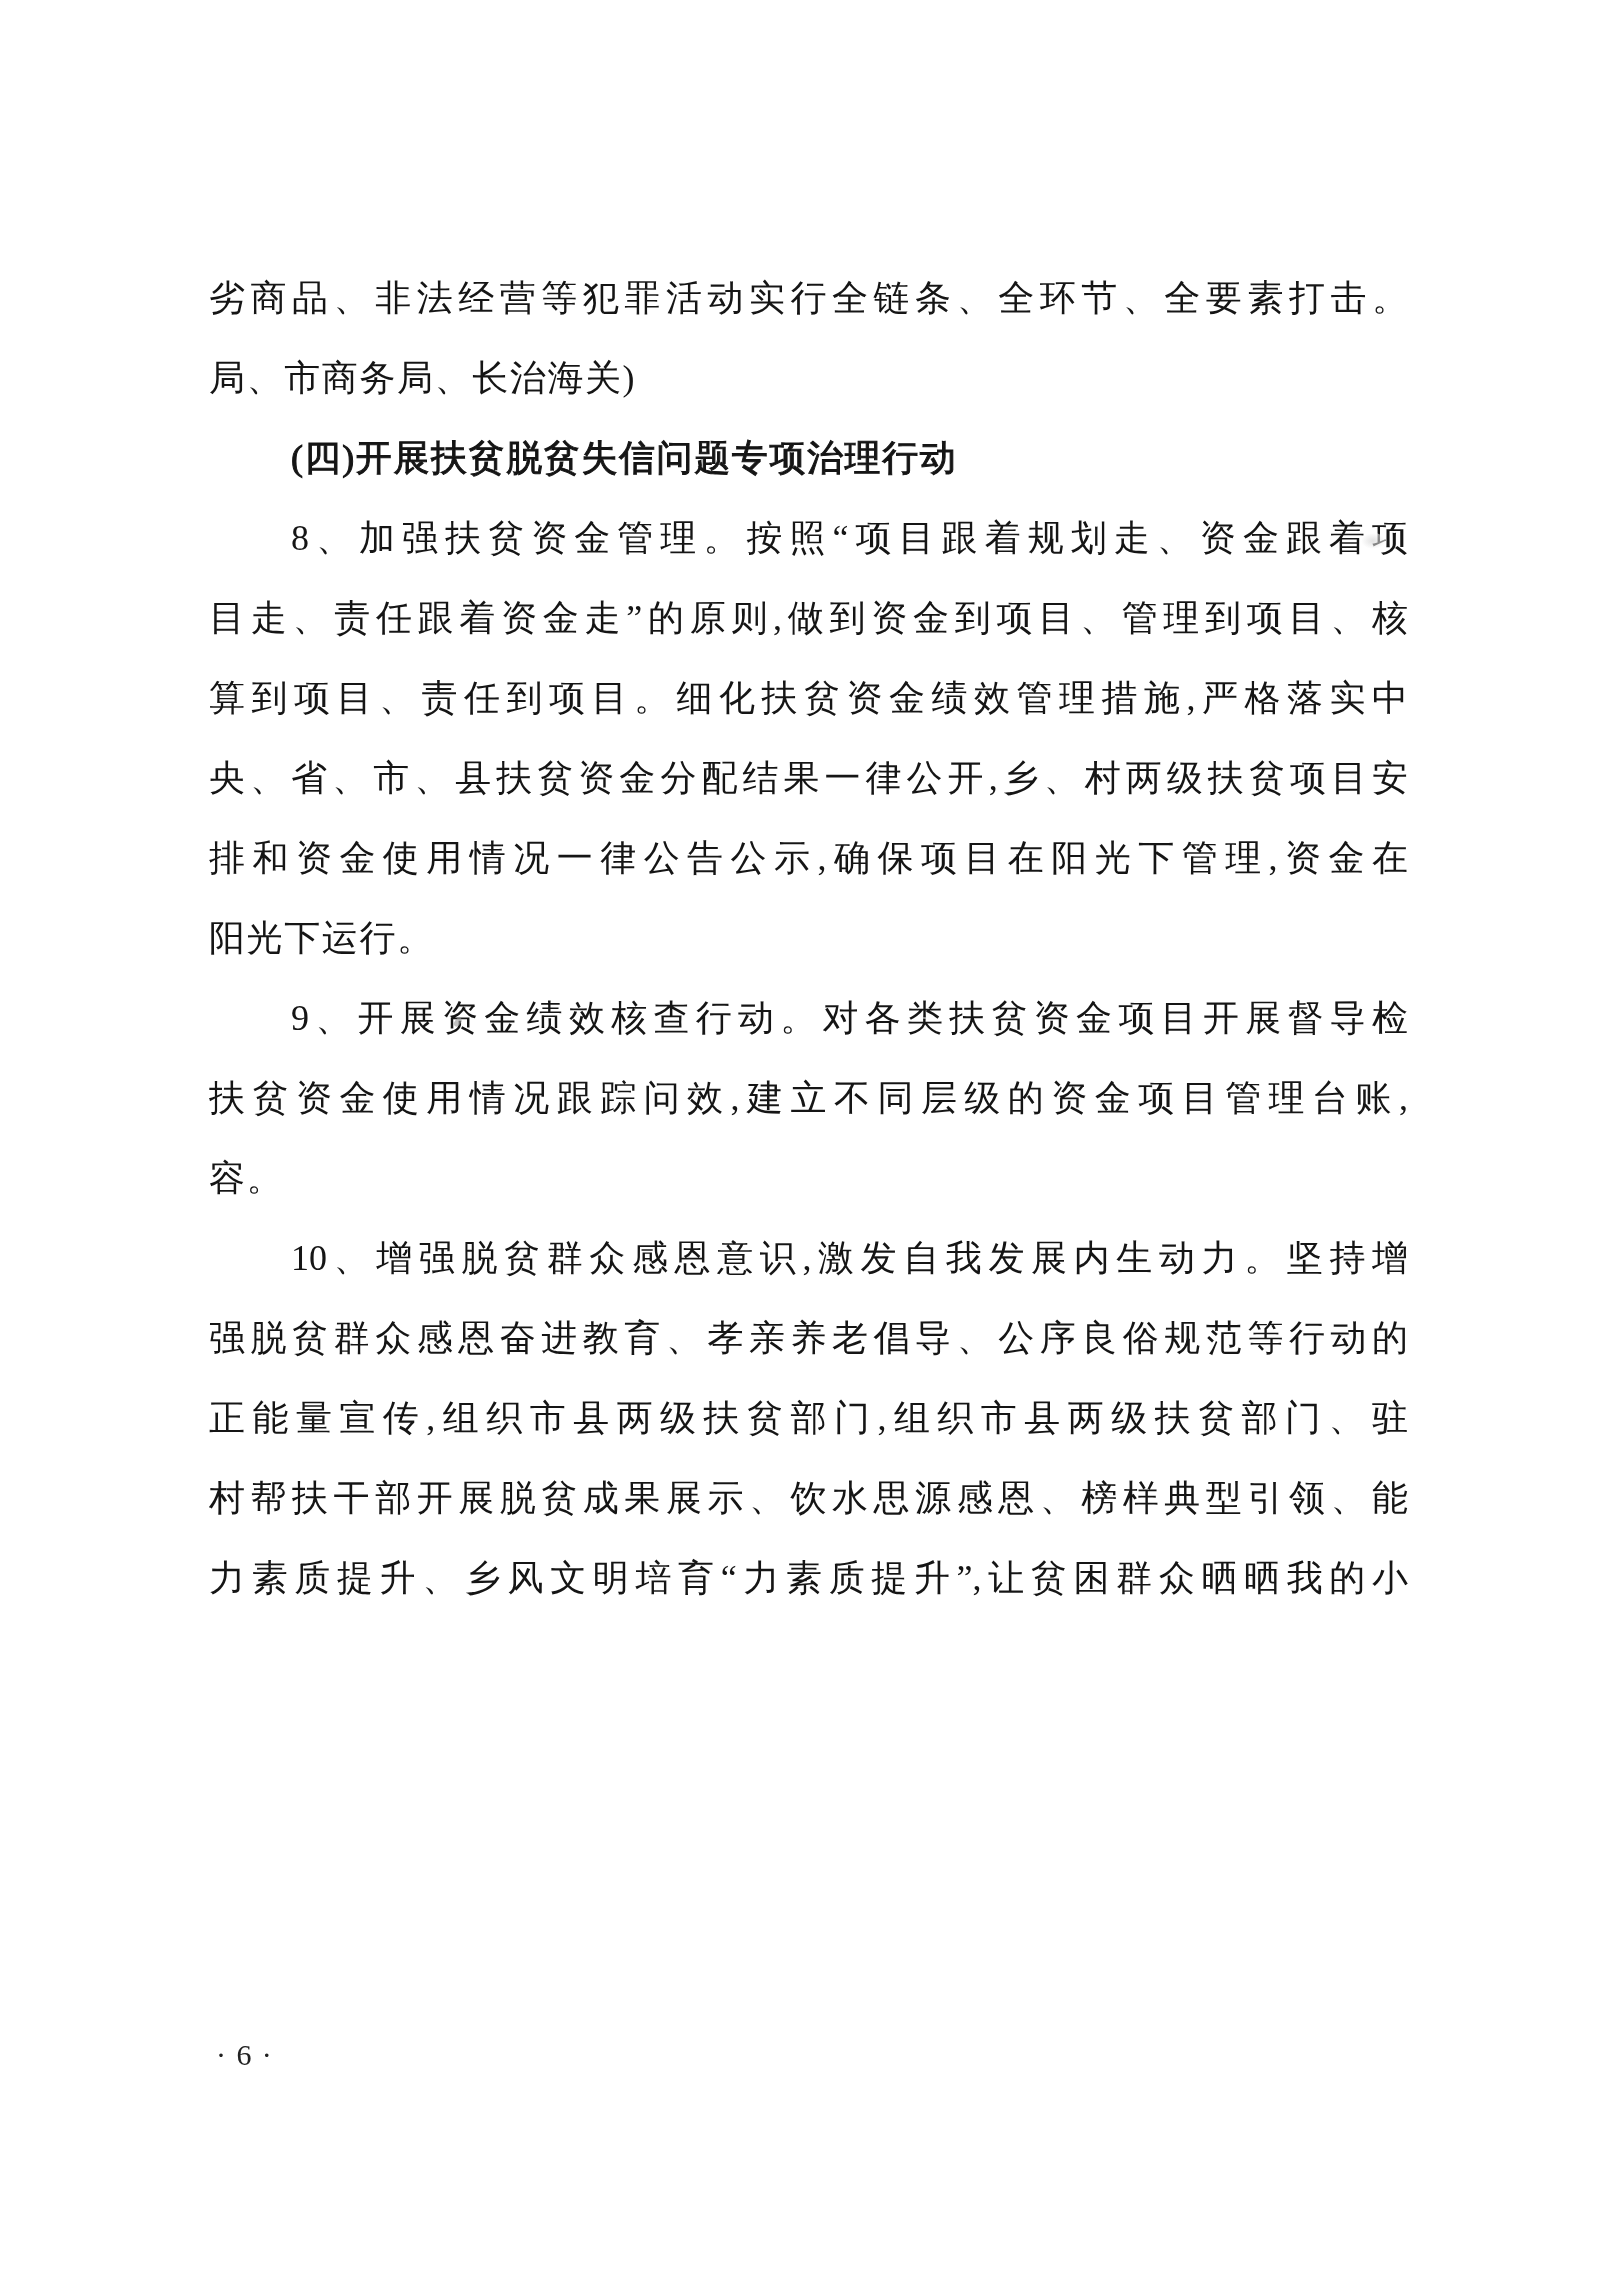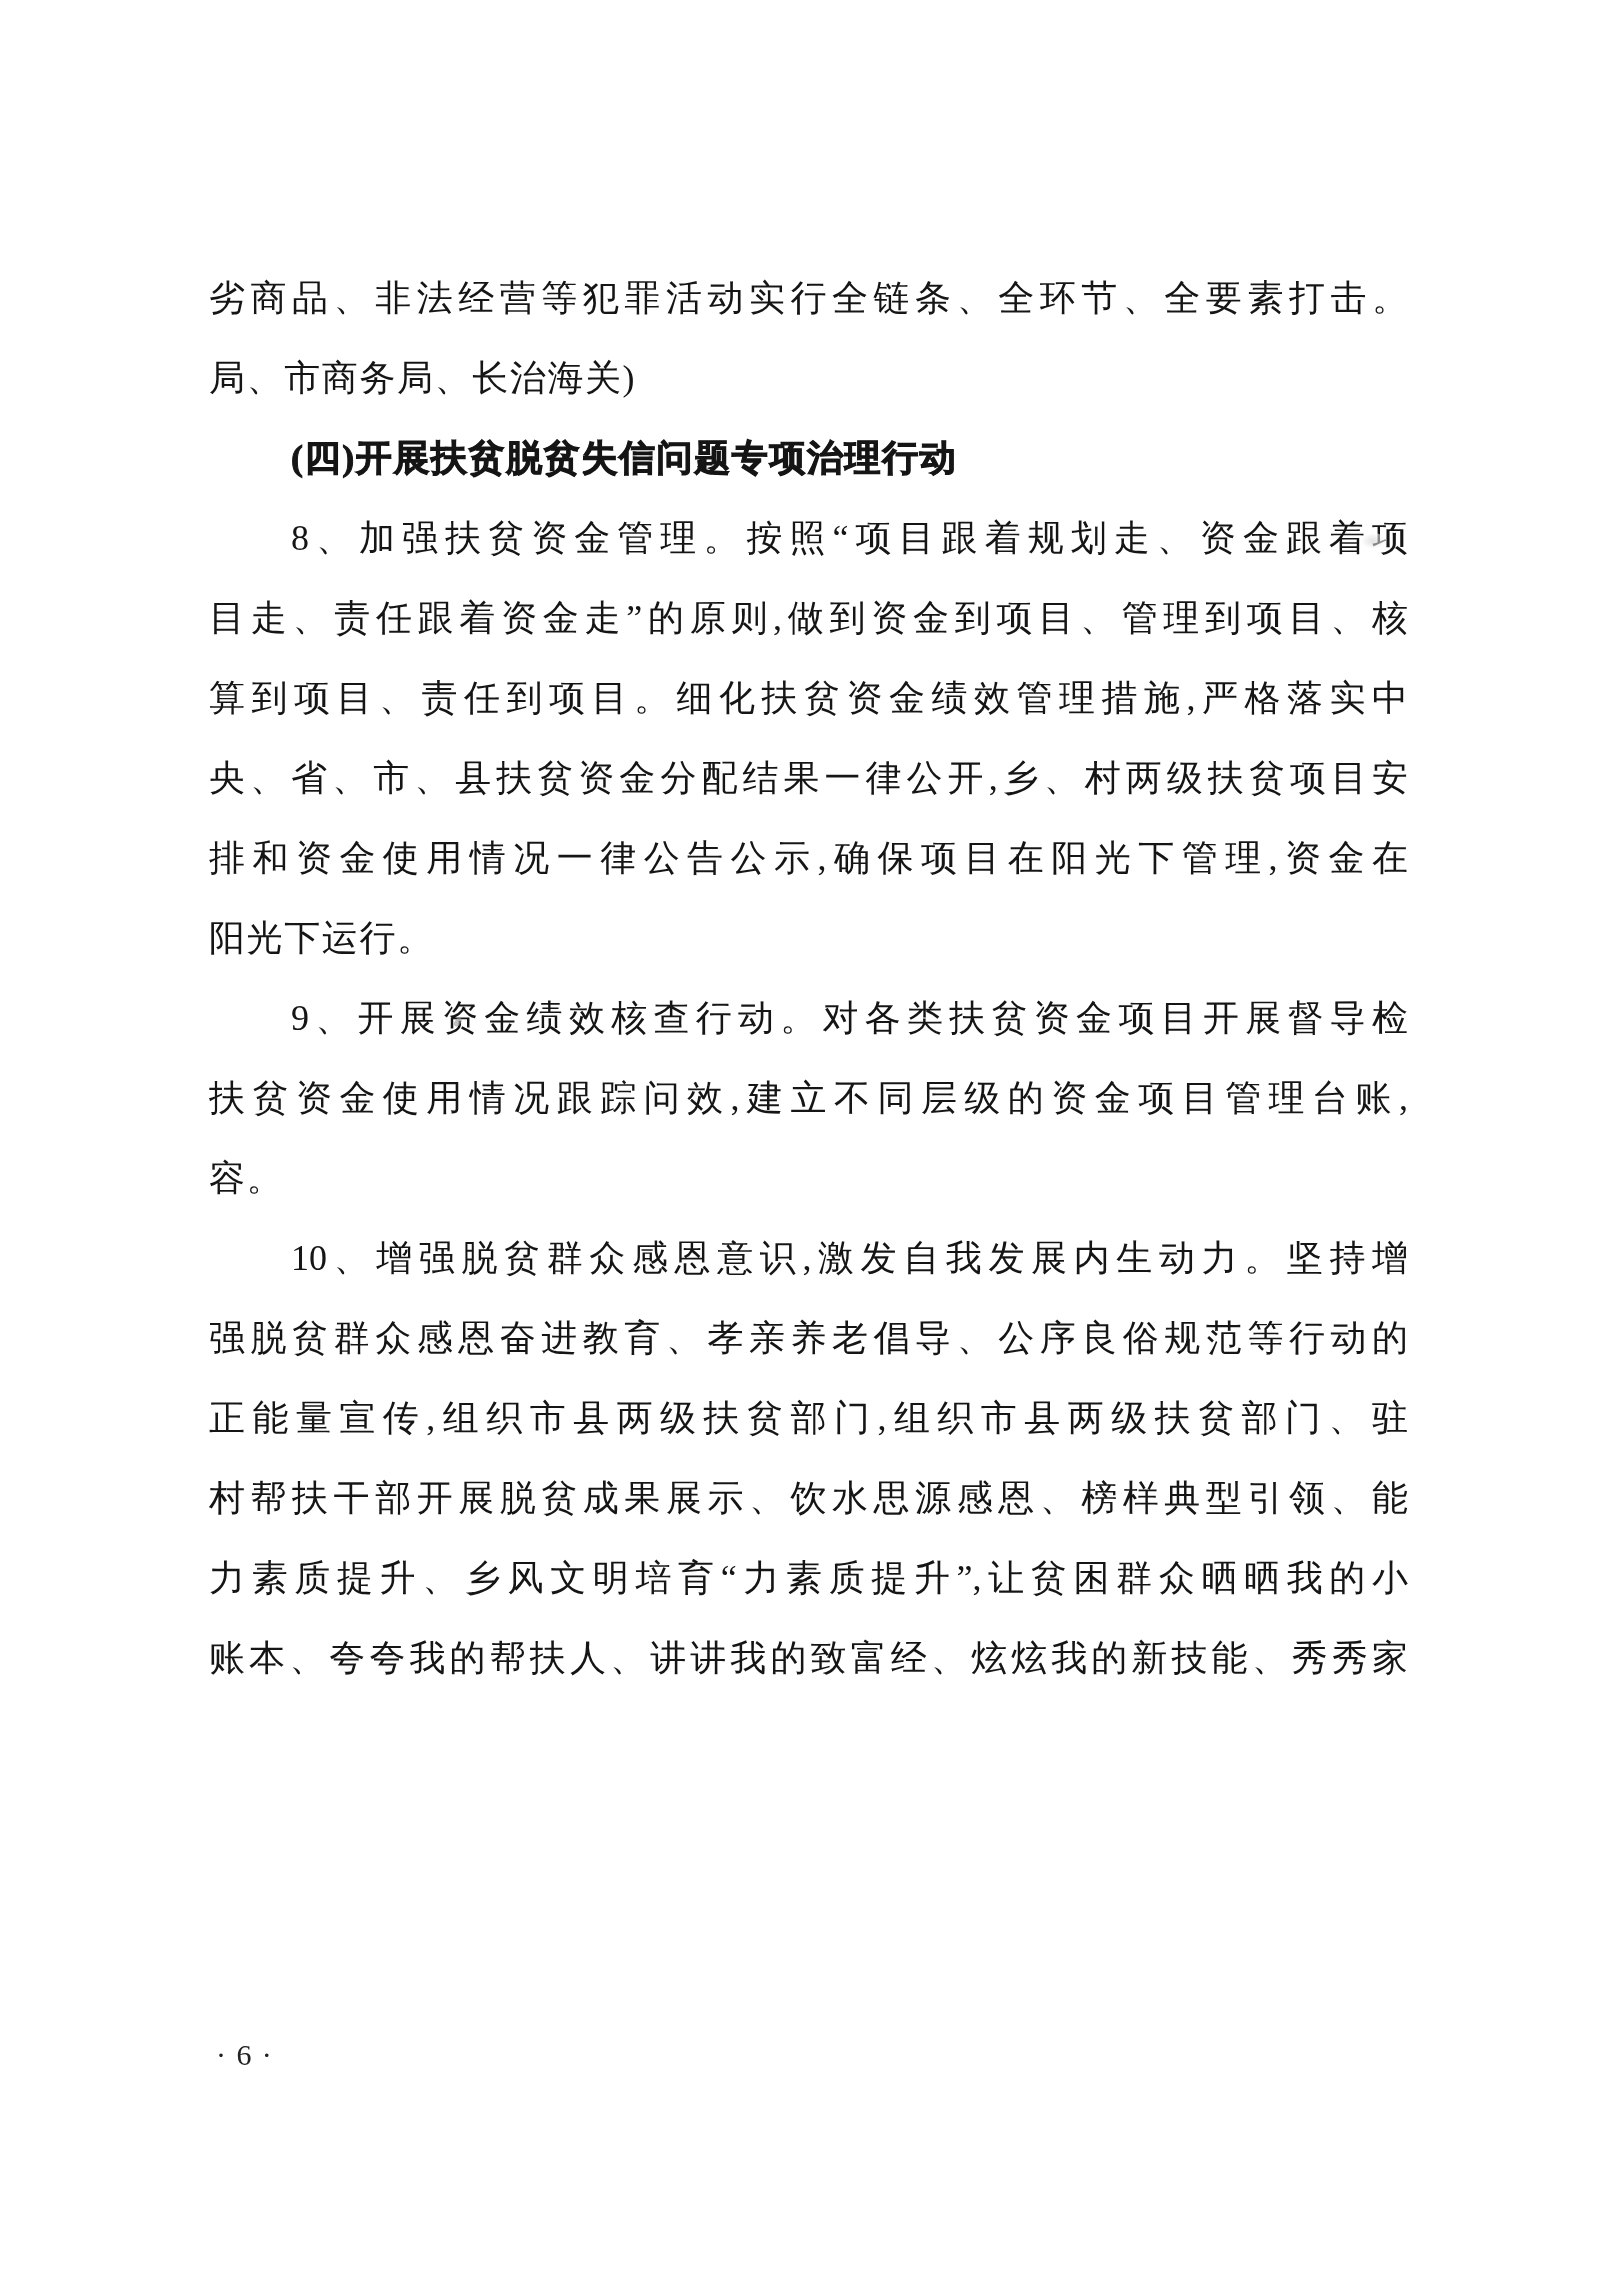--- a/index.html
+++ b/index.html
@@ -34,21 +34,21 @@
     white-space: normal;
     text-align: justify;
     text-align-last: justify;
     text-justify: inter-character;
     letter-spacing: 0;
   }
   .line.indent {
     padding-left: 82px;
   }
   .line.bold {
-    font-weight: 700;
+    font-weight: 400;
     -webkit-text-stroke: 1px #151515;
   }
   .page-number {
     position: absolute;
     left: 216px;
     top: 2038px;
     font-size: 30px;
     color: #222222;
     letter-spacing: 10.4px;
     font-family: "Liberation Serif", serif;
@@ -91,19 +91,18 @@
       <div class="line justify">排和资金使用情况一律公告公示,确保项目在阳光下管理,资金在</div>
       <div class="line">阳光下运行。</div>
       <div class="line indent justify">9、开展资金绩效核查行动。对各类扶贫资金项目开展督导检</div>
       <div class="line justify">扶贫资金使用情况跟踪问效,建立不同层级的资金项目管理台账,</div>
       <div class="line">容。</div>
       <div class="line indent justify">10、增强脱贫群众感恩意识,激发自我发展内生动力。坚持增</div>
       <div class="line justify">强脱贫群众感恩奋进教育、孝亲养老倡导、公序良俗规范等行动的</div>
       <div class="line justify">正能量宣传,组织市县两级扶贫部门,组织市县两级扶贫部门、驻</div>
       <div class="line justify">村帮扶干部开展脱贫成果展示、饮水思源感恩、榜样典型引领、能</div>
       <div class="line justify">力素质提升、乡风文明培育“力素质提升”,让贫困群众晒晒我的小</div>
-      <div class="line justify">账本、夸夸我的帮扶人、讲讲我的致富经、炫炫我的新技能、秀秀家</div>
     </div>
   <div class="page-number">·6·</div>
   <div class="smudge"></div>
   <div class="speck"></div>
 </div>
 
 
 </body></html>

